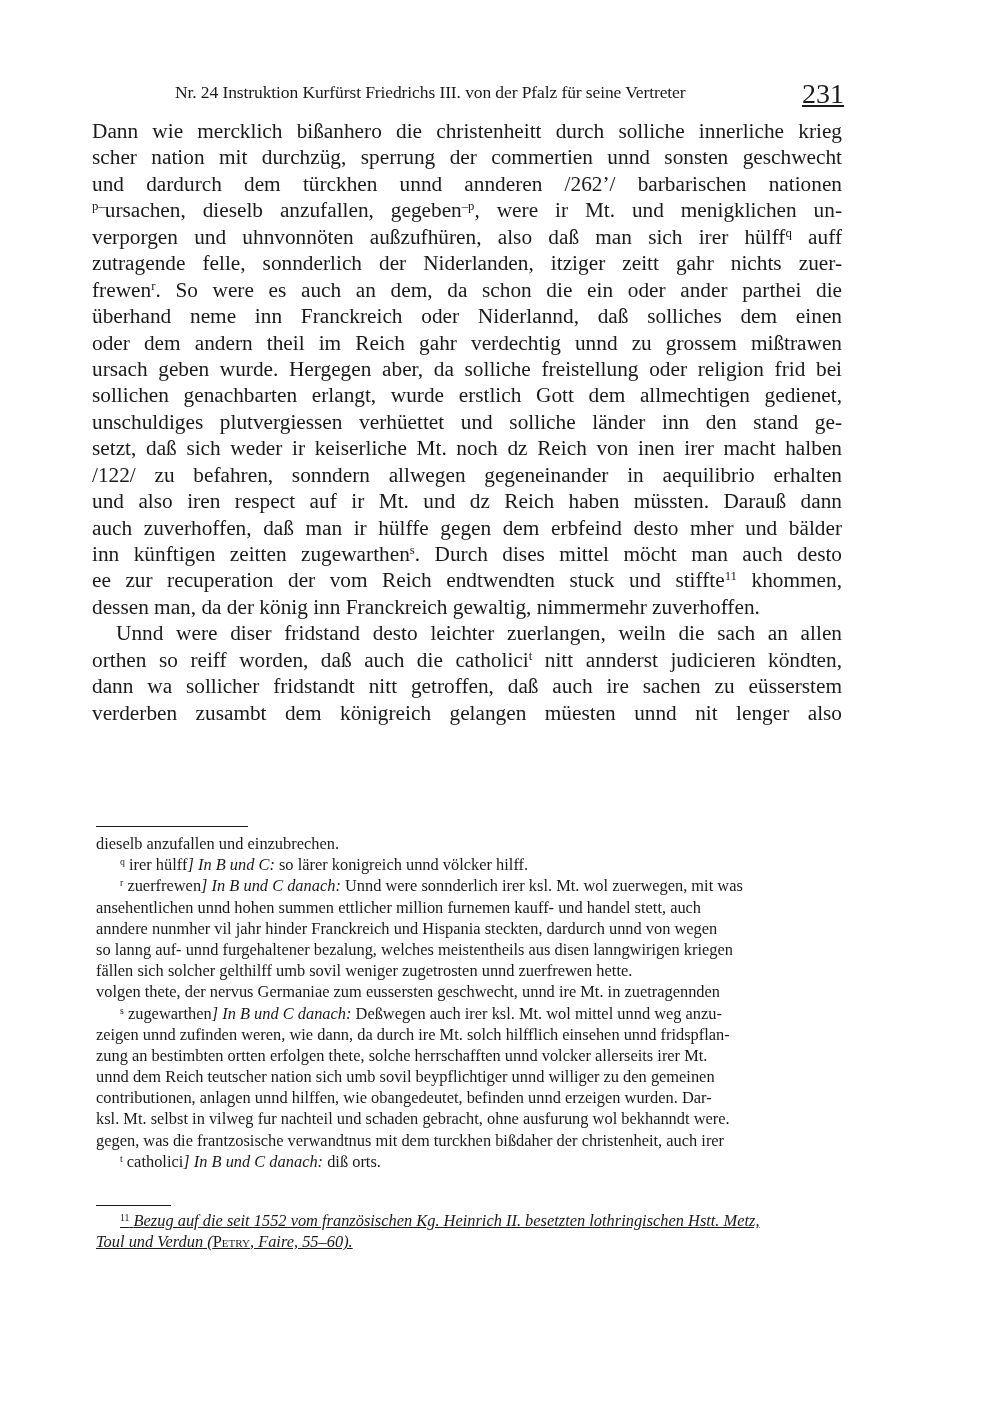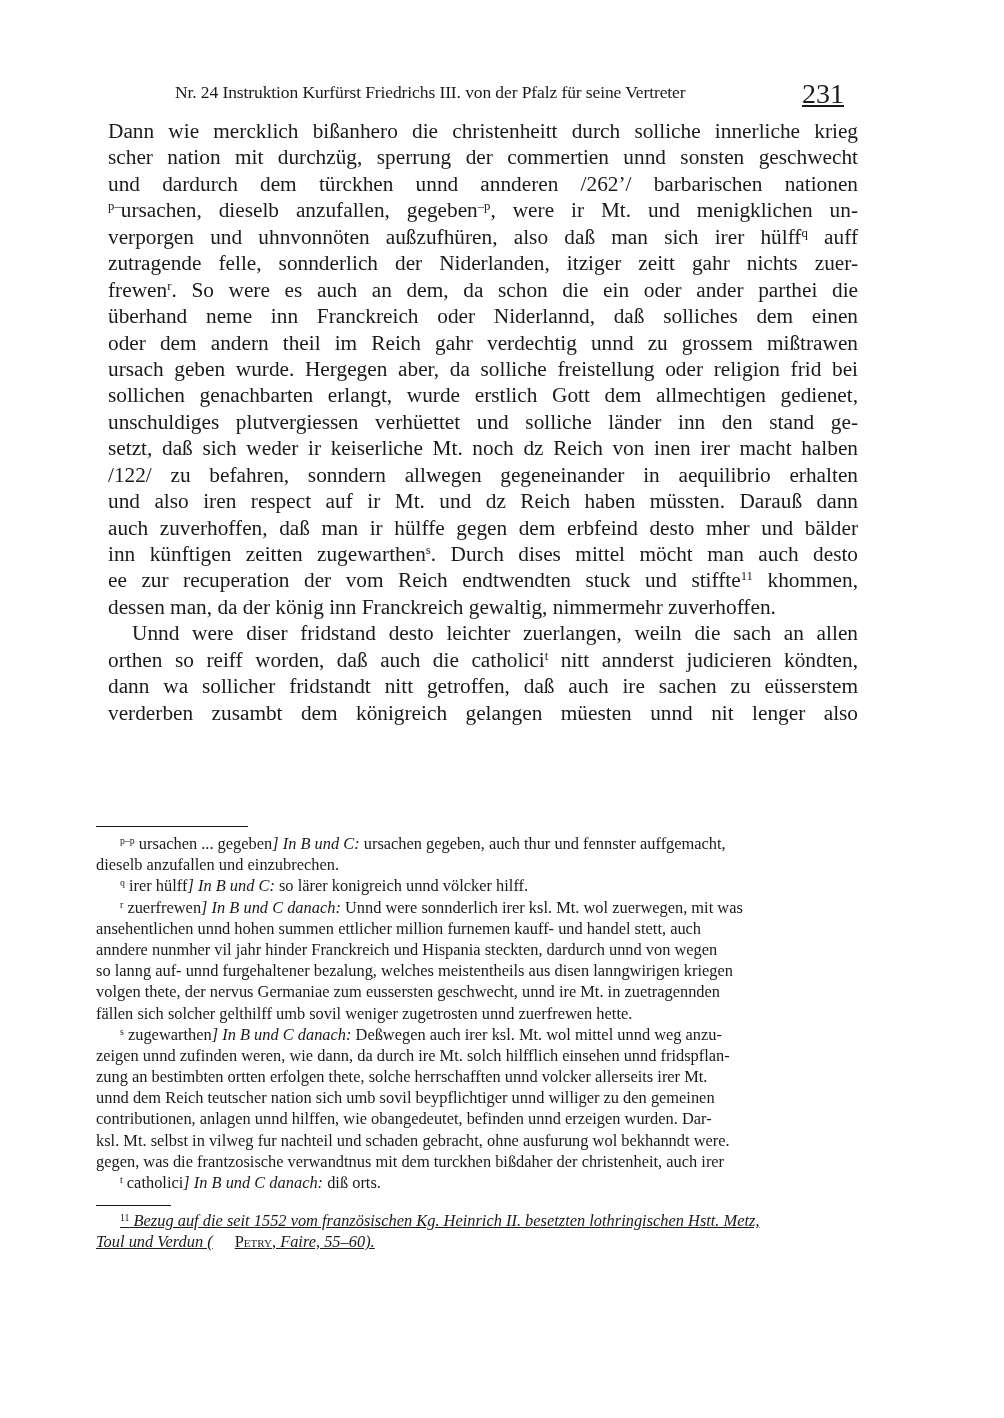--- a/index.html
+++ b/index.html
@@ -1,31 +1,31 @@
 <!DOCTYPE html>
 <html><head>
 <meta charset="utf-8">
 <style>
   html, body { margin: 0; padding: 0; background: #ffffff; }
   body { width: 1004px; height: 1418px; position: relative; overflow: hidden;
          font-family: "Liberation Serif", "DejaVu Serif", serif; color: #1a1a1a; }
   .page-header { position: absolute; top: 78px; left: 96px; width: 750px; height: 30px; text-align: right; }
   .running-head { position: absolute; left: 79px; top: 4px; font-size: 17.5px; letter-spacing: -0.1px; }
   .page-number { position: absolute; right: 2px; top: 0px; font-size: 28px; text-decoration: underline; }
-  .body-text { position: absolute; top: 118px; left: 108px; width: 750px; font-size: 21.3px; line-height: 26.45px; }
+  .body-text { position: absolute; top: 118px; left: 92px; width: 750px; font-size: 21.3px; line-height: 26.45px; }
   .line { display: block; text-align: justify; text-align-last: justify; white-space: nowrap; height: 26.45px; }
   .line.last { text-align-last: left; }
   .line.indent { padding-left: 24px; }
   sup { font-size: 0.6em; line-height: 0; vertical-align: 0.55em; }
   .fn-rule { position: absolute; left: 96px; width: 152px; height: 1px; background: #1a1a1a; }
   .footnotes { position: absolute; left: 96px; width: 750px; font-size: 16.4px; line-height: 21.2px; }
   .fn-line { display: block; white-space: nowrap; height: 21.2px; }
   .fn-indent { padding-left: 24px; }
   .it { font-style: italic; }
-  .sc { font-variant: small-caps; margin-left: 22px; }
+  .sc { font-variant: small-caps; }
 </style>
 </head>
 <body>
 
 <div class="page-header">
   <span class="running-head">Nr. 24 Instruktion Kurfürst Friedrichs III. von der Pfalz für seine Vertreter</span>
   <span class="page-number">231</span>
 </div>
 
 <div class="body-text">
@@ -50,31 +50,30 @@
   <span class="line last">dessen man, da der könig inn Franckreich gewaltig, nimmermehr zuverhoffen.</span>
   <span class="line indent">Unnd were diser fridstand desto leichter zuerlangen, weiln die sach an allen</span>
   <span class="line">orthen so reiff worden, daß auch die catholici<sup>t</sup> nitt annderst judicieren köndten,</span>
   <span class="line">dann wa sollicher fridstandt nitt getroffen, daß auch ire sachen zu eüsserstem</span>
   <span class="line">verderben zusambt dem königreich gelangen müesten unnd nit lenger also</span>
 </div>
 
 <div class="fn-rule" style="top:826px;"></div>
 
 <div class="footnotes" style="top:833px;">
-  <span class="fn-line fn-indent"><sup>p–p</sup> <span>ursachen ... gegeben</span><span class="it">]</span> <span class="it">In B und C:</span><span> ursachen gegeben, auch thur und fennster auffgemacht,</span></span>
   <span class="fn-line">dieselb anzufallen und einzubrechen.</span>
 
   <span class="fn-line fn-indent"><sup>q</sup> <span>irer hülff</span><span class="it">]</span> <span class="it">In B und C:</span><span> so lärer konigreich unnd völcker hilff.</span></span>
 
   <span class="fn-line fn-indent"><sup>r</sup> <span>zuerfrewen</span><span class="it">]</span> <span class="it">In B und C danach:</span><span> Unnd were sonnderlich irer ksl. Mt. wol zuerwegen, mit was</span></span>
   <span class="fn-line">ansehentlichen unnd hohen summen ettlicher million furnemen kauff- und handel stett, auch</span>
   <span class="fn-line">anndere nunmher vil jahr hinder Franckreich und Hispania steckten, dardurch unnd von wegen</span>
   <span class="fn-line">so lanng auf- unnd furgehaltener bezalung, welches meistentheils aus disen lanngwirigen kriegen</span>
+  <span class="fn-line">fällen sich solcher gelthilff umb sovil weniger zugetrosten unnd zuerfrewen hette.</span>
   <span class="fn-line">volgen thete, der nervus Germaniae zum eussersten geschwecht, unnd ire Mt. in zuetragennden</span>
-  <span class="fn-line">fällen sich solcher gelthilff umb sovil weniger zugetrosten unnd zuerfrewen hette.</span>
 
   <span class="fn-line fn-indent"><sup>s</sup> <span>zugewarthen</span><span class="it">]</span> <span class="it">In B und C danach:</span><span> Deßwegen auch irer ksl. Mt. wol mittel unnd weg anzu-</span></span>
   <span class="fn-line">zeigen unnd zufinden weren, wie dann, da durch ire Mt. solch hilfflich einsehen unnd fridspflan-</span>
   <span class="fn-line">zung an bestimbten ortten erfolgen thete, solche herrschafften unnd volcker allerseits irer Mt.</span>
   <span class="fn-line">unnd dem Reich teutscher nation sich umb sovil beypflichtiger unnd williger zu den gemeinen</span>
   <span class="fn-line">contributionen, anlagen unnd hilffen, wie obangedeutet, befinden unnd erzeigen wurden. Dar-</span>
   <span class="fn-line">ksl. Mt. selbst in vilweg fur nachteil und schaden gebracht, ohne ausfurung wol bekhanndt were.</span>
   <span class="fn-line">gegen, was die frantzosische verwandtnus mit dem turckhen bißdaher der christenheit, auch irer</span>
 
   <span class="fn-line fn-indent"><sup>t</sup> <span>catholici</span><span class="it">]</span> <span class="it">In B und C danach:</span><span> diß orts.</span></span>

